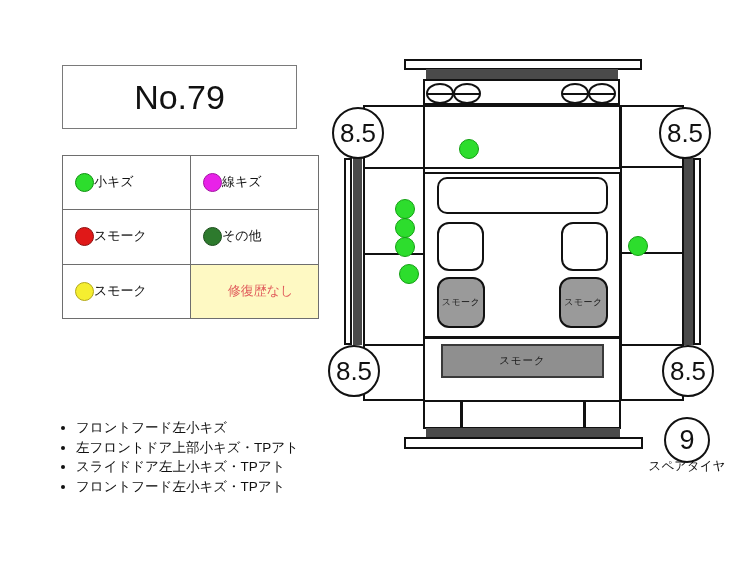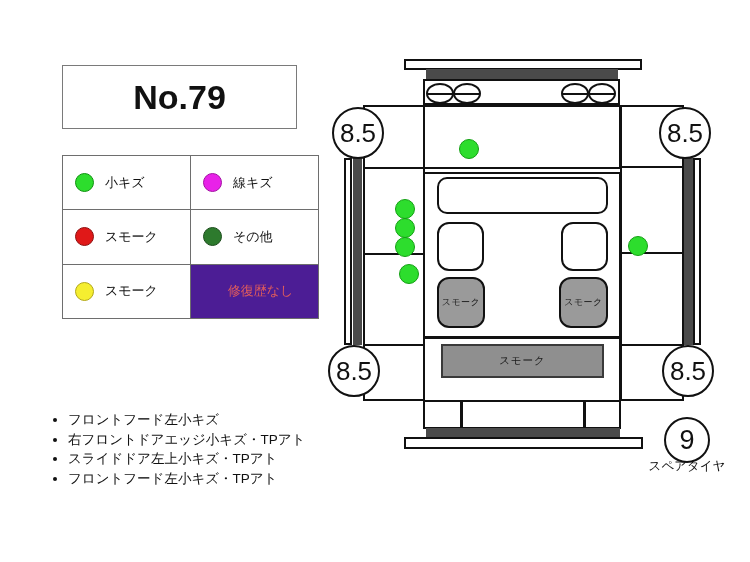--- a/index.html
+++ b/index.html
@@ -4,32 +4,32 @@
 <style>
   html,body{margin:0;padding:0;background:#fff;}
   #stage{
     position:relative;width:750px;height:562px;background:#ffffff;
     font-family:"Liberation Sans",sans-serif;color:#1a1a1a;overflow:hidden;
   }
   .abs{position:absolute;box-sizing:border-box;}
 
   
   #no-box{left:62px;top:65px;width:235px;height:64px;border:1px solid #7a7a7a;
-    display:flex;align-items:center;justify-content:center;font-size:34px;color:#111;font-weight:bold;}
+    display:flex;align-items:center;justify-content:center;font-size:34px;color:#111;}
   #legend{left:62px;top:155px;width:231px;height:164px;border-collapse:collapse;position:absolute;table-layout:fixed;}
   #legend td{border:1px solid #6e6e6e;width:115px;height:41px;padding:0 0 0 12px;
     font-size:13px;color:#111;vertical-align:middle;}
-  .leg-cell{display:flex;align-items:center;gap:11px;}
+  .leg-cell{display:flex;}
   .dot{width:17px;height:17px;border-radius:50%;border:1px solid #333;flex:0 0 auto;}
   td.repair{padding:0;text-align:center;font-size:17px;}
 
   #kaisetsu-title{left:80px;top:349px;width:205px;text-align:center;
     font-size:18px;font-weight:bold;color:#111;}
   #notes{left:46px;top:410px;width:300px;}
-  #notes ul{margin:0;padding-left:22px;}
+  #notes ul{margin:8px;padding-left:22px;}
   #notes li{font-size:13.5px;line-height:19.5px;color:#111;list-style-type:disc;}
 
   
   .part{border:2px solid #111;background:#fff;}
   .round{border-radius:10px;}
   .round2{border-radius:12px;}
   .darkstrip{background:#4a4a4a;border:none;}
   .smoke{background:#9a9a9a;border:2.5px solid #111;border-radius:12px;
     display:flex;align-items:center;justify-content:center;font-size:9px;color:#1a1a1a;letter-spacing:0.5px;}
   #rear-smoke{background:#8f8f8f;border:2px solid #3a3a3a;border-radius:0;
@@ -82,30 +82,30 @@
             </span>
           </td>
     </tr>
     <tr>
       <td>
             <span class="leg-cell">
         <span class="dot" style="background: rgb(245, 238, 48); border-color: rgb(179, 168, 24);"></span>
         <span>スモーク</span>
             </span>
           </td>
-      <td class="repair" style="color: rgb(224, 92, 92); background: #4c1d95;">修復歴なし</td>
+      <td class="repair" style="color: rgb(224, 92, 92); background: #fef9c3;">修復歴なし</td>
     </tr>
   </tbody>
     </table>
 
 
   <div id="notes" class="abs">
     <ul>
       <li>フロントフード左小キズ</li>
-      <li>右フロントドアエッジ小キズ・TPアト</li>
+      <li>左フロントドア上部小キズ・TPアト</li>
       <li>スライドドア左上小キズ・TPアト</li>
       <li>フロントフード左小キズ・TPアト</li>
     </ul>
   </div>
 
   <div>
 
     <div class="abs part" style="left:404px;top:59px;width:238px;height:11px;"></div>
     <div class="abs darkstrip" style="left:426px;top:69px;width:192px;height:11px;"></div>
     <div class="abs part" style="left:423px;top:79px;width:197px;height:26px;"></div>

